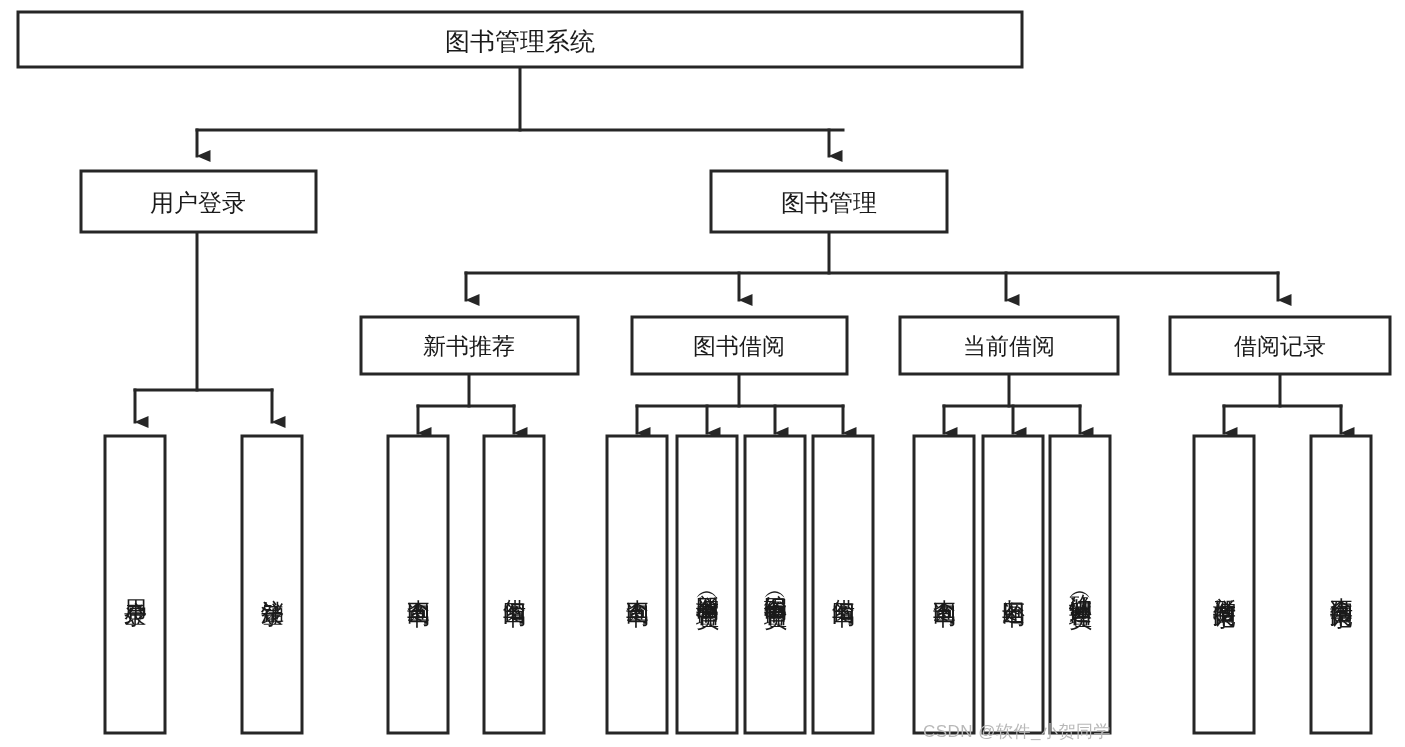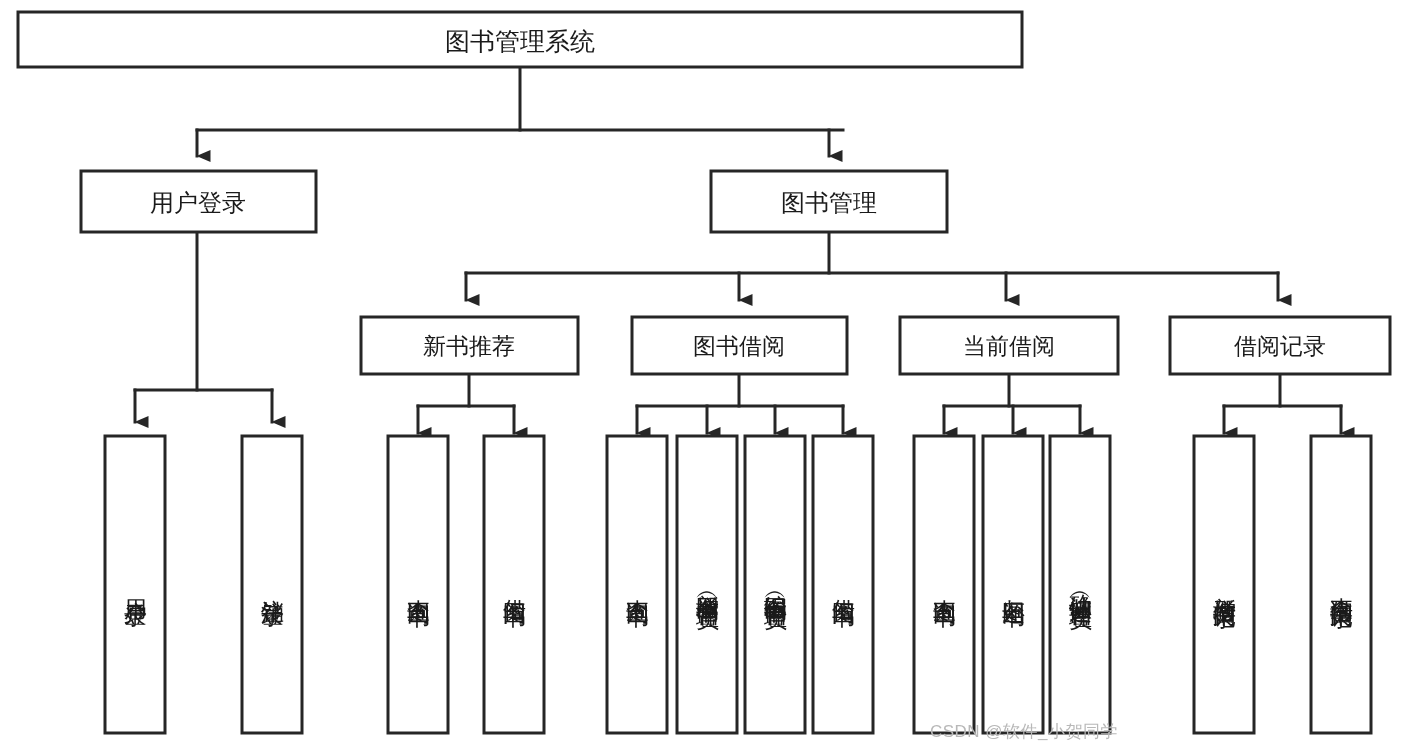--- a/index.html
+++ b/index.html
@@ -61,21 +61,21 @@
     font-size: 23px;
     line-height: 1.12;
     letter-spacing: 2px;
     color: #1a1a1a;
     text-align: center;
     white-space: nowrap;
     pointer-events: none;
   }
   #watermark {
     position: absolute;
-    right: 0;
+    right: 7px;
     bottom: 4px;
     font-family: "Liberation Sans", "DejaVu Sans", sans-serif;
     font-size: 17px;
     color: #b8b8b8;
     letter-spacing: 0.5px;
     white-space: nowrap;
   }
 </style>
 </head>
 <body>

